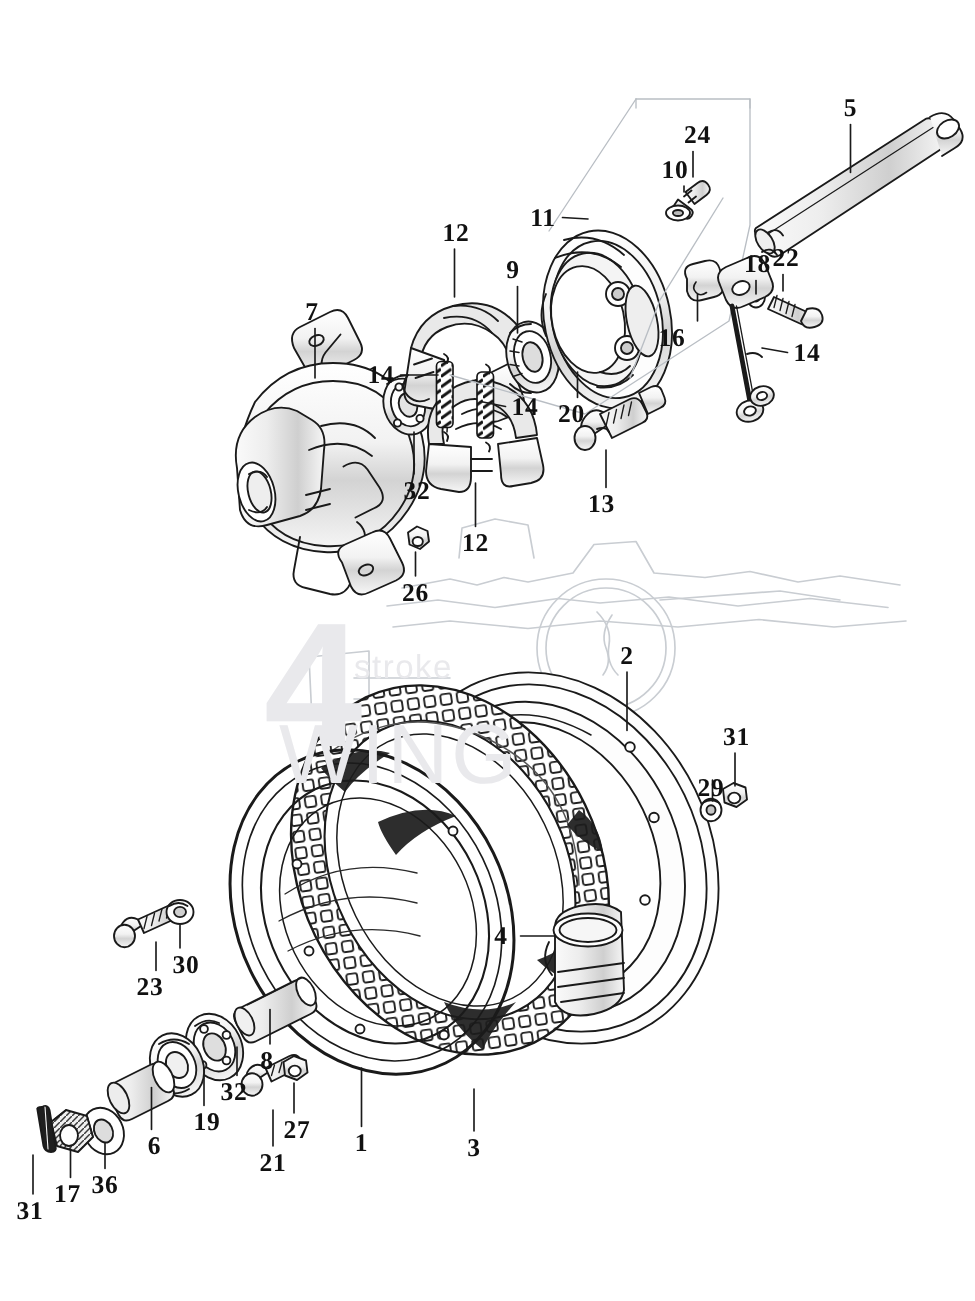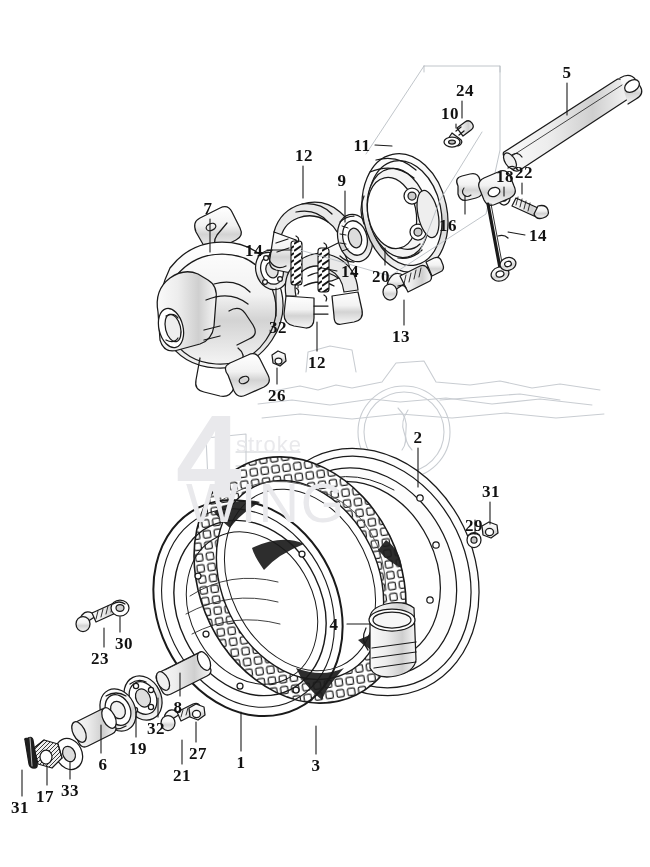--- a/index.html
+++ b/index.html
@@ -448,17 +448,17 @@
       <div class="callout" style="left: 100px; top: 658px;">23</div>
       <div class="callout" style="left: 178px; top: 707px;">8</div>
       <div class="callout" style="left: 156px; top: 728px;">32</div>
       <div class="callout" style="left: 103px; top: 764px;">6</div>
       <div class="callout" style="left: 138px; top: 748px;">19</div>
       <div class="callout" style="left: 198px; top: 753px;">27</div>
       <div class="callout" style="left: 182px; top: 775px;">21</div>
       <div class="callout" style="left: 241px; top: 762px;">1</div>
       <div class="callout" style="left: 316px; top: 765px;">3</div>
       <div class="callout" style="left: 45px; top: 796px;">17</div>
-      <div class="callout" style="left: 70px; top: 790px;">33</div>
+      <div class="callout" style="left: 70px; top: 790px;">36</div>
       <div class="callout" style="left: 20px; top: 807px;">31</div>
     </div>
 
 </div>
 
 </body></html>

